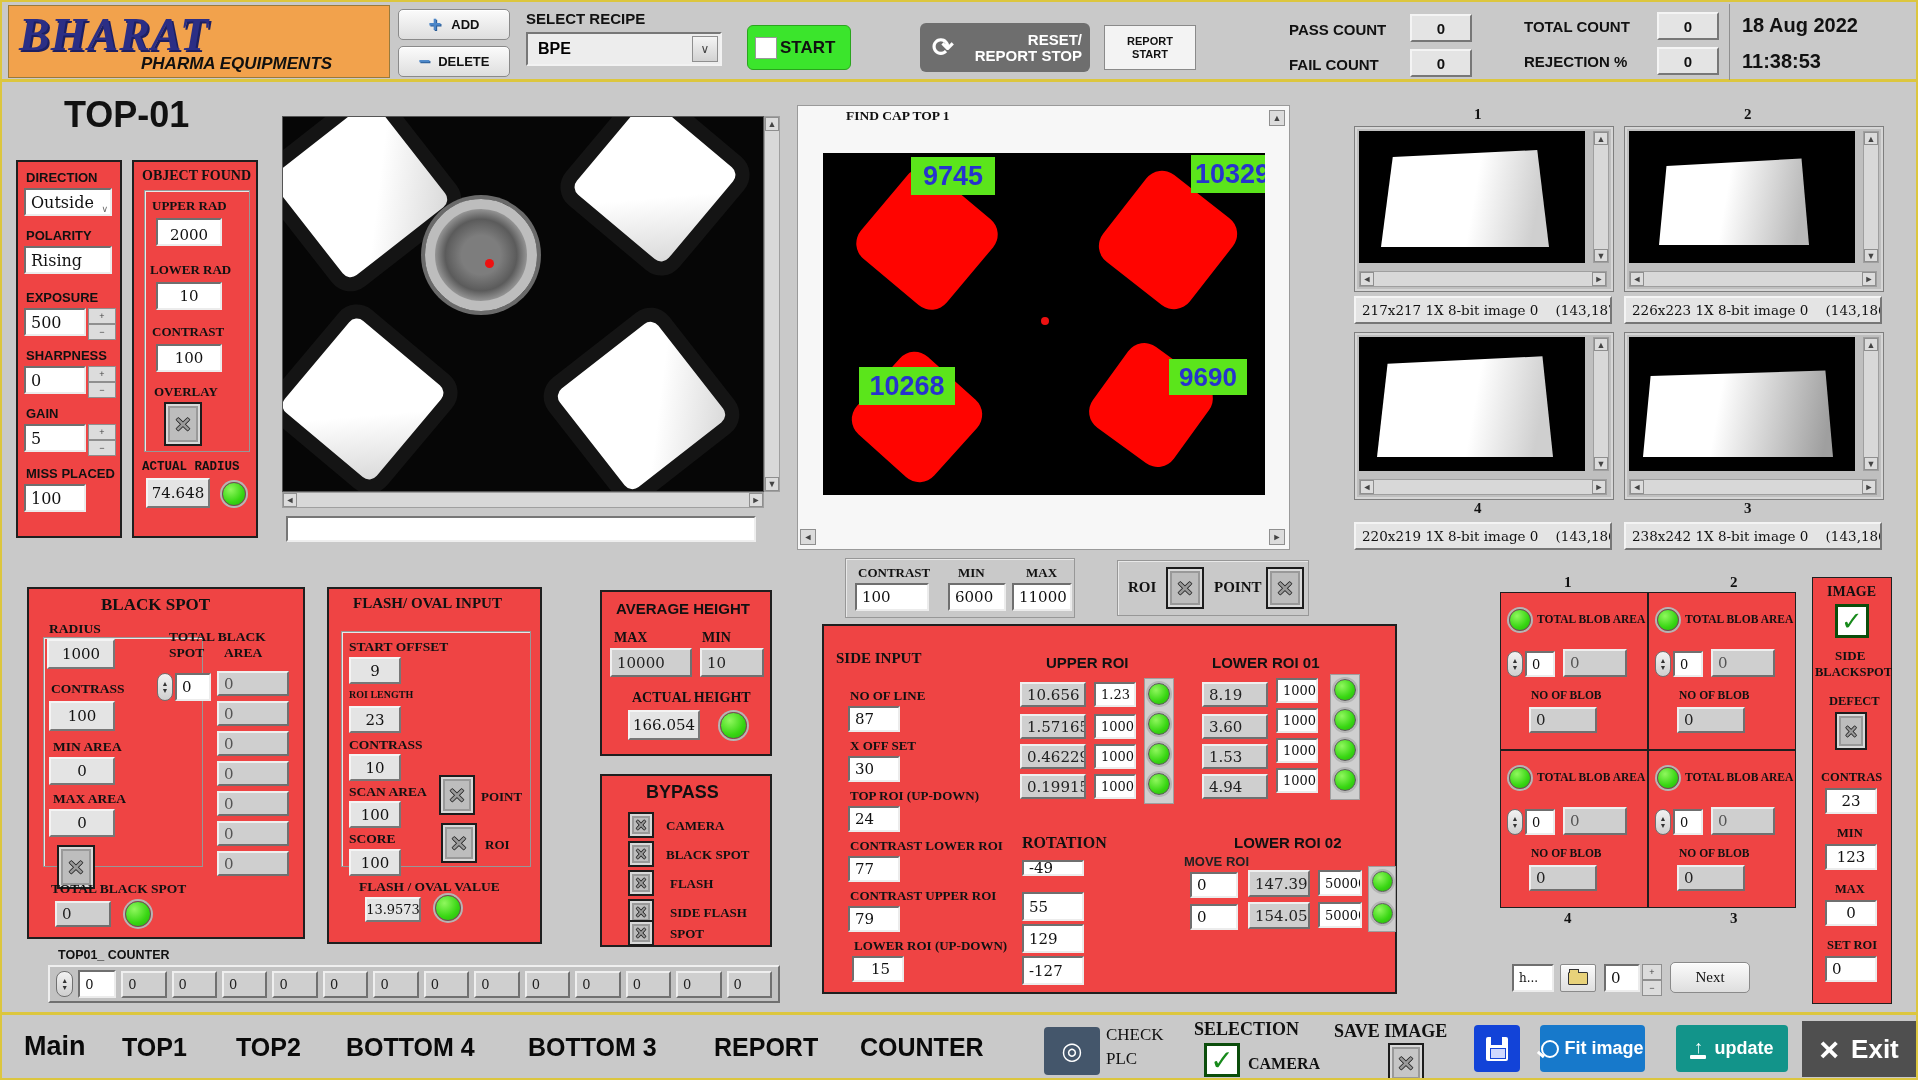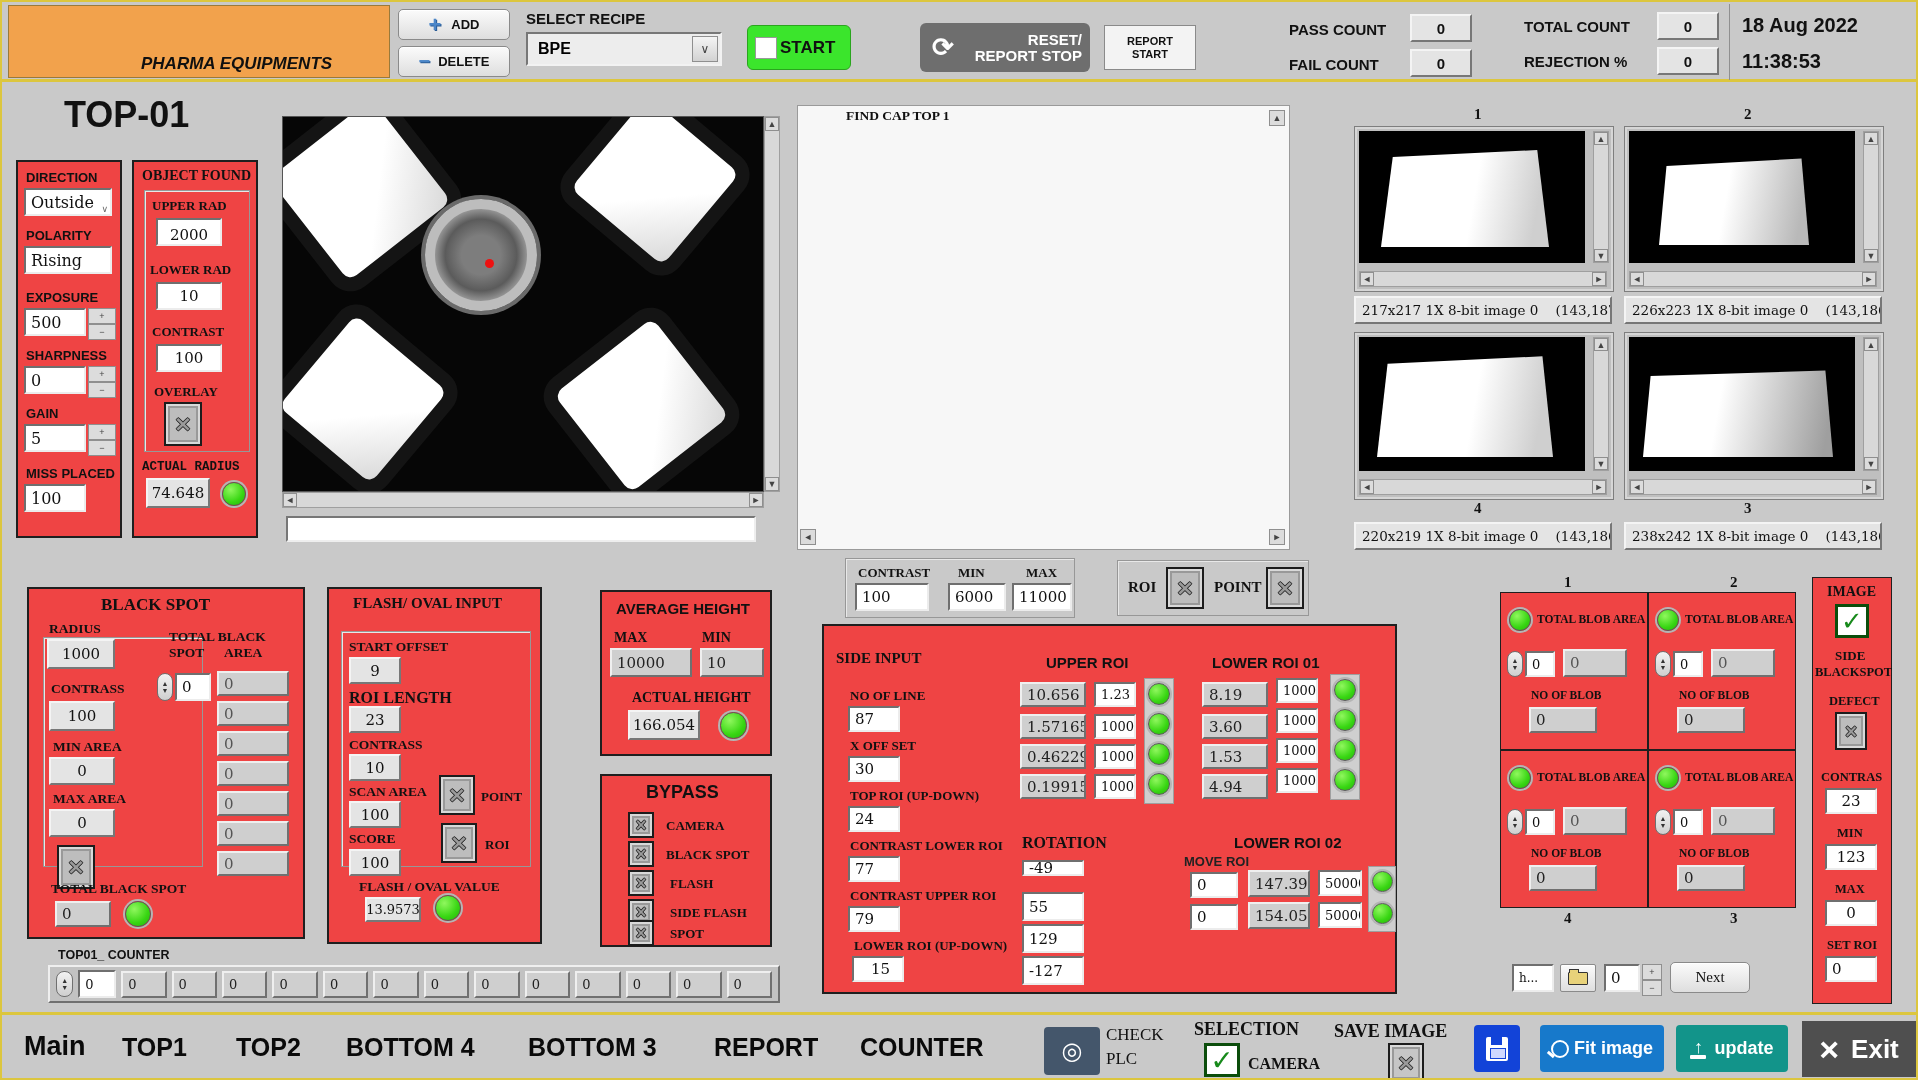--- a/index.html
+++ b/index.html
@@ -45,20 +45,21 @@
   .tabs{font-family:"Liberation Sans",sans-serif;font-weight:bold;color:#0a0a0a;cursor:pointer;}
   .wcap{position:absolute;background:linear-gradient(135deg,#ffffff 60%,#d8d8d8);border-radius:10px;}
 </style>
 </head>
 <body>
 
 <div class="app">
 
   <div class="A" style="left:0;top:0;width:1914px;height:80px;border-bottom:3px solid #DCC63E;background:#C9C9C9;">
     <div class="A" style="left:6px;top:3px;width:382px;height:73px;background:#F2A24C;border:1px solid #9a7a3a;overflow:hidden;">
+      <div class="A" style="left:10px;top:2px;font-family:'Liberation Serif',serif;font-style:italic;font-weight:bold;font-size:46px;color:#2B2E85;letter-spacing:1px;text-shadow:2px 2px 0 #1c1f62;">BHARAT</div>
       <div class="A" style="left:132px;top:48px;font-family:'Liberation Sans',sans-serif;font-style:italic;font-weight:bold;font-size:17px;color:#101010;">PHARMA EQUIPMENTS</div>
     </div>
     <div class="btn3d A" style="left:396px;top:7px;width:112px;height:31px;">
       <span style="color:#4B86C8;font-weight:900;font-size:22px;margin-right:10px;text-shadow:1px 1px 0 #2a5c96;">+</span>
       <span class="lab" style="font-size:13px;">ADD</span>
     </div>
     <div class="btn3d A" style="left:396px;top:44px;width:112px;height:31px;">
       <span style="color:#4B86C8;font-weight:900;font-size:20px;margin-right:8px;text-shadow:1px 1px 0 #2a5c96;">−</span>
       <span class="lab" style="font-size:13px;">DELETE</span>
     </div>
@@ -185,20 +186,31 @@
         <span>◄</span>
       </div>
     <div class="sb A" style="right:0;top:0;width:14px;height:14px;">
         <span>►</span>
       </div>
   </div>
   <div class="A" style="left:284px;top:514px;width:470px;height:26px;background:#fff;border:2px solid;border-color:#777 #eee #eee #777;"></div>
 
   <div class="A" style="left:795px;top:103px;width:493px;height:445px;background:#F7F7F7;border:1px solid #9a9a9a;">
     <div class="A slab" style="left:48px;top:2px;font-size:13.5px;">FIND CAP TOP 1</div>
+    <div class="A" style="left:25px;top:47px;width:442px;height:342px;background:#000;overflow:hidden;">
+      <div class="blob" style="left:48px;top:30px;width:112px;height:112px;transform:rotate(40deg);"></div>
+      <div class="blob" style="left:290px;top:32px;width:110px;height:110px;transform:rotate(38deg);"></div>
+      <div class="blob" style="left:42px;top:212px;width:104px;height:104px;transform:rotate(42deg);"></div>
+      <div class="blob" style="left:278px;top:202px;width:100px;height:100px;transform:rotate(36deg);"></div>
+      <div class="blab" style="left:88px;top:4px;width:84px;height:38px;font-size:27px;">9745</div>
+      <div class="blab" style="left:368px;top:2px;width:74px;height:38px;font-size:27px;justify-content:flex-start;padding-left:4px;">10329</div>
+      <div class="blab" style="left:36px;top:214px;width:96px;height:38px;font-size:27px;">10268</div>
+      <div class="blab" style="left:346px;top:206px;width:78px;height:36px;font-size:26px;">9690</div>
+      <div class="A" style="left:218px;top:164px;width:8px;height:8px;border-radius:50%;background:#E11;"></div>
+    </div>
     <div class="sb A" style="right:4px;top:4px;width:16px;height:16px;">
         <span>▲</span>
       </div>
     <div class="sb A" style="left:2px;bottom:4px;width:16px;height:16px;">
         <span>◄</span>
       </div>
     <div class="sb A" style="right:4px;bottom:4px;width:16px;height:16px;">
         <span>►</span>
       </div>
   </div>
@@ -393,21 +405,21 @@
     <div class="led A" style="left:96px;top:312px;width:26px;height:26px;"></div>
   </div>
 
   <div class="panel" style="left:325px;top:585px;width:215px;height:357px;">
     <div class="A slab" style="left:24px;top:6px;font-size:15px;">FLASH/ OVAL INPUT</div>
     <div class="sub" style="left:12px;top:42px;width:190px;height:236px;"></div>
     <div class="A slab" style="left:20px;top:50px;font-size:13.5px;">START OFFSET</div>
     <div class="displ A" style="left:20px;top:68px;width:52px;height:27px;">
         <span>9</span>
       </div>
-    <div class="A slab" style="left:20px;top:100px;font-size:16px;">ROI LENGTH</div>
+    <div class="A slab" style="left:20px;top:100px;font-size:10px;">ROI LENGTH</div>
     <div class="displ A" style="left:20px;top:117px;width:52px;height:27px;">
         <span>23</span>
       </div>
     <div class="A slab" style="left:20px;top:148px;font-size:13.5px;">CONTRASS</div>
     <div class="displ A" style="left:20px;top:165px;width:52px;height:27px;">
         <span>10</span>
       </div>
     <div class="A slab" style="left:20px;top:195px;font-size:13.5px;">SCAN AREA</div>
     <div class="displ A" style="left:20px;top:212px;width:52px;height:27px;">
         <span>100</span>
@@ -805,21 +817,21 @@
     <div class="xbtn A" style="left:1386px;top:28px;width:36px;height:40px;background:#C6C6C6;">
         <span class="xg">×</span>
       </div>
 
     <div class="A" style="left:1472px;top:10px;width:46px;height:47px;background:#1243D8;border-radius:4px;display:flex;align-items:center;justify-content:center;">
       <span style="position:relative;display:block;width:22px;height:24px;background:#fff;border-radius:2px;">
         <span style="position:absolute;left:5px;top:0;width:11px;height:8px;background:#1243D8;"></span>
         <span style="position:absolute;left:4px;bottom:2px;width:14px;height:9px;background:#1243D8;border:1px solid #1243D8;background:#cfd8ff;"></span>
       </span>
     </div>
-    <div class="A" style="left:1538px;top:10px;width:124px;height:47px;background:#1779CB;border-radius:4px;display:flex;align-items:center;justify-content:center;gap:5px;">
+    <div class="A" style="left:1538px;top:10px;width:105px;height:47px;background:#1779CB;border-radius:4px;display:flex;align-items:center;justify-content:center;gap:5px;">
       <span style="position:relative;display:block;width:14px;height:14px;border:2.5px solid #fff;border-radius:50%;">
         <span style="position:absolute;left:-6px;top:11px;width:8px;height:2.5px;background:#fff;transform:rotate(40deg);"></span>
       </span>
       <span style="color:#fff;font-weight:bold;font-size:18px;">Fit image</span>
     </div>
     <div class="A" style="left:1674px;top:10px;width:112px;height:47px;background:#12948A;border-radius:4px;display:flex;align-items:center;justify-content:center;gap:8px;">
       <span style="display:flex;flex-direction:column;align-items:center;">
         <span style="color:#fff;font-weight:bold;font-size:18px;line-height:16px;">↑</span>
         <span style="width:16px;height:4px;background:#fff;border-radius:1px;"></span>
       </span>

